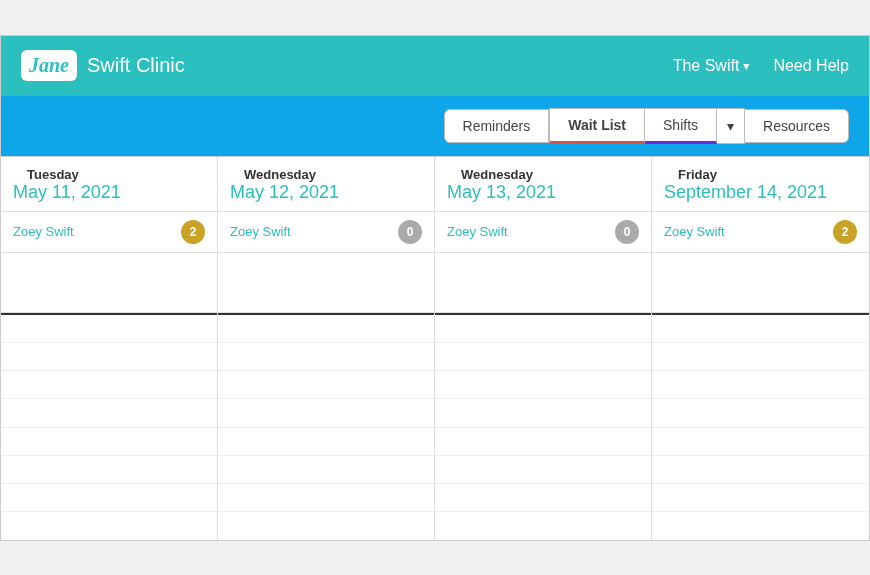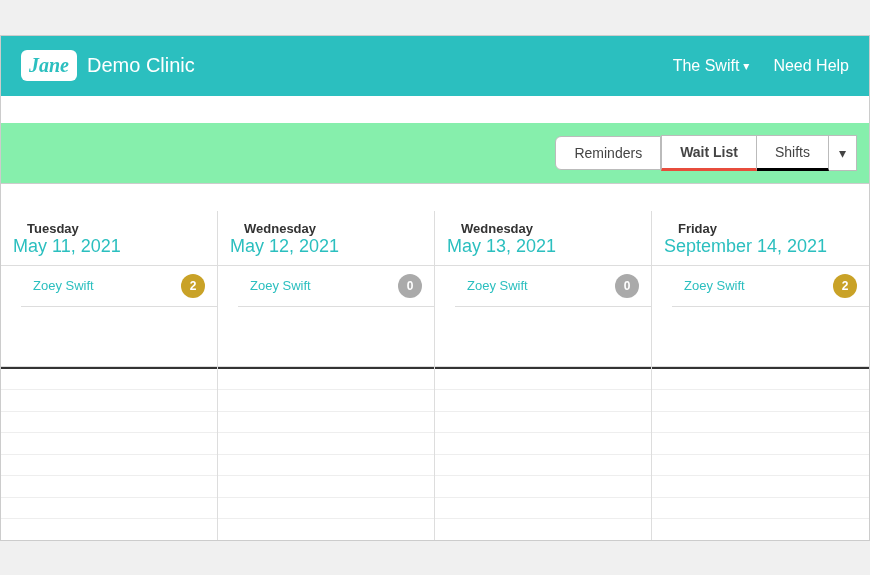--- a/index.html
+++ b/index.html
@@ -12,21 +12,20 @@
       min-height: 100vh;
     }
     .screen {
       width: 870px;
       height: 506px;
       background: #fff;
       border: 1px solid #ccc;
       display: flex;
       flex-direction: column;
       overflow: hidden;
-      gap: 27px;
     }
 
     
     .header {
       background: #2bbfbf;
       height: 60px;
       display: flex;
       align-items: center;
       padding: 0 20px;
       justify-content: space-between;
@@ -68,22 +67,22 @@
       display: flex;
       align-items: center;
       gap: 4px;
     }
     .header-nav-item .chevron {
       font-size: 12px;
     }
 
     
     .toolbar {
-      background: #86efac;
-      padding: 12px 12px;
+      background: #0ea5e9;
+      padding: 12px 20px;
       display: flex;
       align-items: center;
       justify-content: flex-end;
       gap: 0;
       flex-shrink: 0;
       border-bottom: 1px solid #ccc;
     }
     .toolbar-btn {
       border: 1px solid #bbb;
       background: #fff;
@@ -127,21 +126,21 @@
       border: 1px solid #bbb;
       border-left: none;
       background: #fff;
       padding: 8px 18px;
       font-size: 14px;
       cursor: pointer;
       color: #444;
       position: relative;
     }
     .shifts-btn.active {
-      border-bottom: 3px solid #000000;
+      border-bottom: 3px solid #6d28d9;
     }
 
     
     .calendar {
       flex: 1;
       display: grid;
       grid-template-columns: repeat(4, 1fr);
       overflow: hidden;
     }
     .cal-column {
@@ -168,21 +167,20 @@
       color: #2bbfbf;
     }
 
     
     .cal-practitioner-row {
       display: flex;
       align-items: center;
       padding: 8px 12px;
       border-bottom: 1px solid #ddd;
       justify-content: space-between;
-      margin-left: 20px;
     }
     .practitioner-name {
       font-size: 13px;
       color: #2bbfbf;
       cursor: pointer;
     }
     .badge {
       width: 24px;
       height: 24px;
       border-radius: 50%;
@@ -225,40 +223,41 @@
 </head>
 <body>
 
 <div class="screen">
 
   <div class="header">
     <div class="header-left">
       <div class="logo-box">
         <span class="logo-text">Jane</span>
       </div>
-      <span class="clinic-name">Demo Clinic</span>
+      <span class="clinic-name">Swift Clinic</span>
     </div>
     <div class="header-right">
       <div class="header-nav-item">
         <span>The Swift</span>
         <span class="chevron">▾</span>
       </div>
       <div class="header-nav-item">
         <span>Need Help</span>
       </div>
     </div>
   </div>
 
   <div class="toolbar">
     <button class="toolbar-btn">Reminders</button>
     <button class="toolbar-btn active">Wait List</button>
     <div class="shifts-group">
       <button class="shifts-btn active">Shifts</button>
       <button class="toolbar-btn-dropdown">▾</button>
     </div>
+    <button class="toolbar-btn-resources">Resources</button>
   </div>
 
   <div class="calendar" id="calendar-grid">
   <div class="cal-column">
         <div class="cal-header">
           <div class="cal-day-name">Tuesday</div>
           <div class="cal-date">May 11, 2021</div>
         </div>
         <div class="cal-practitioner-row">
           <span class="practitioner-name">Zoey Swift</span>

